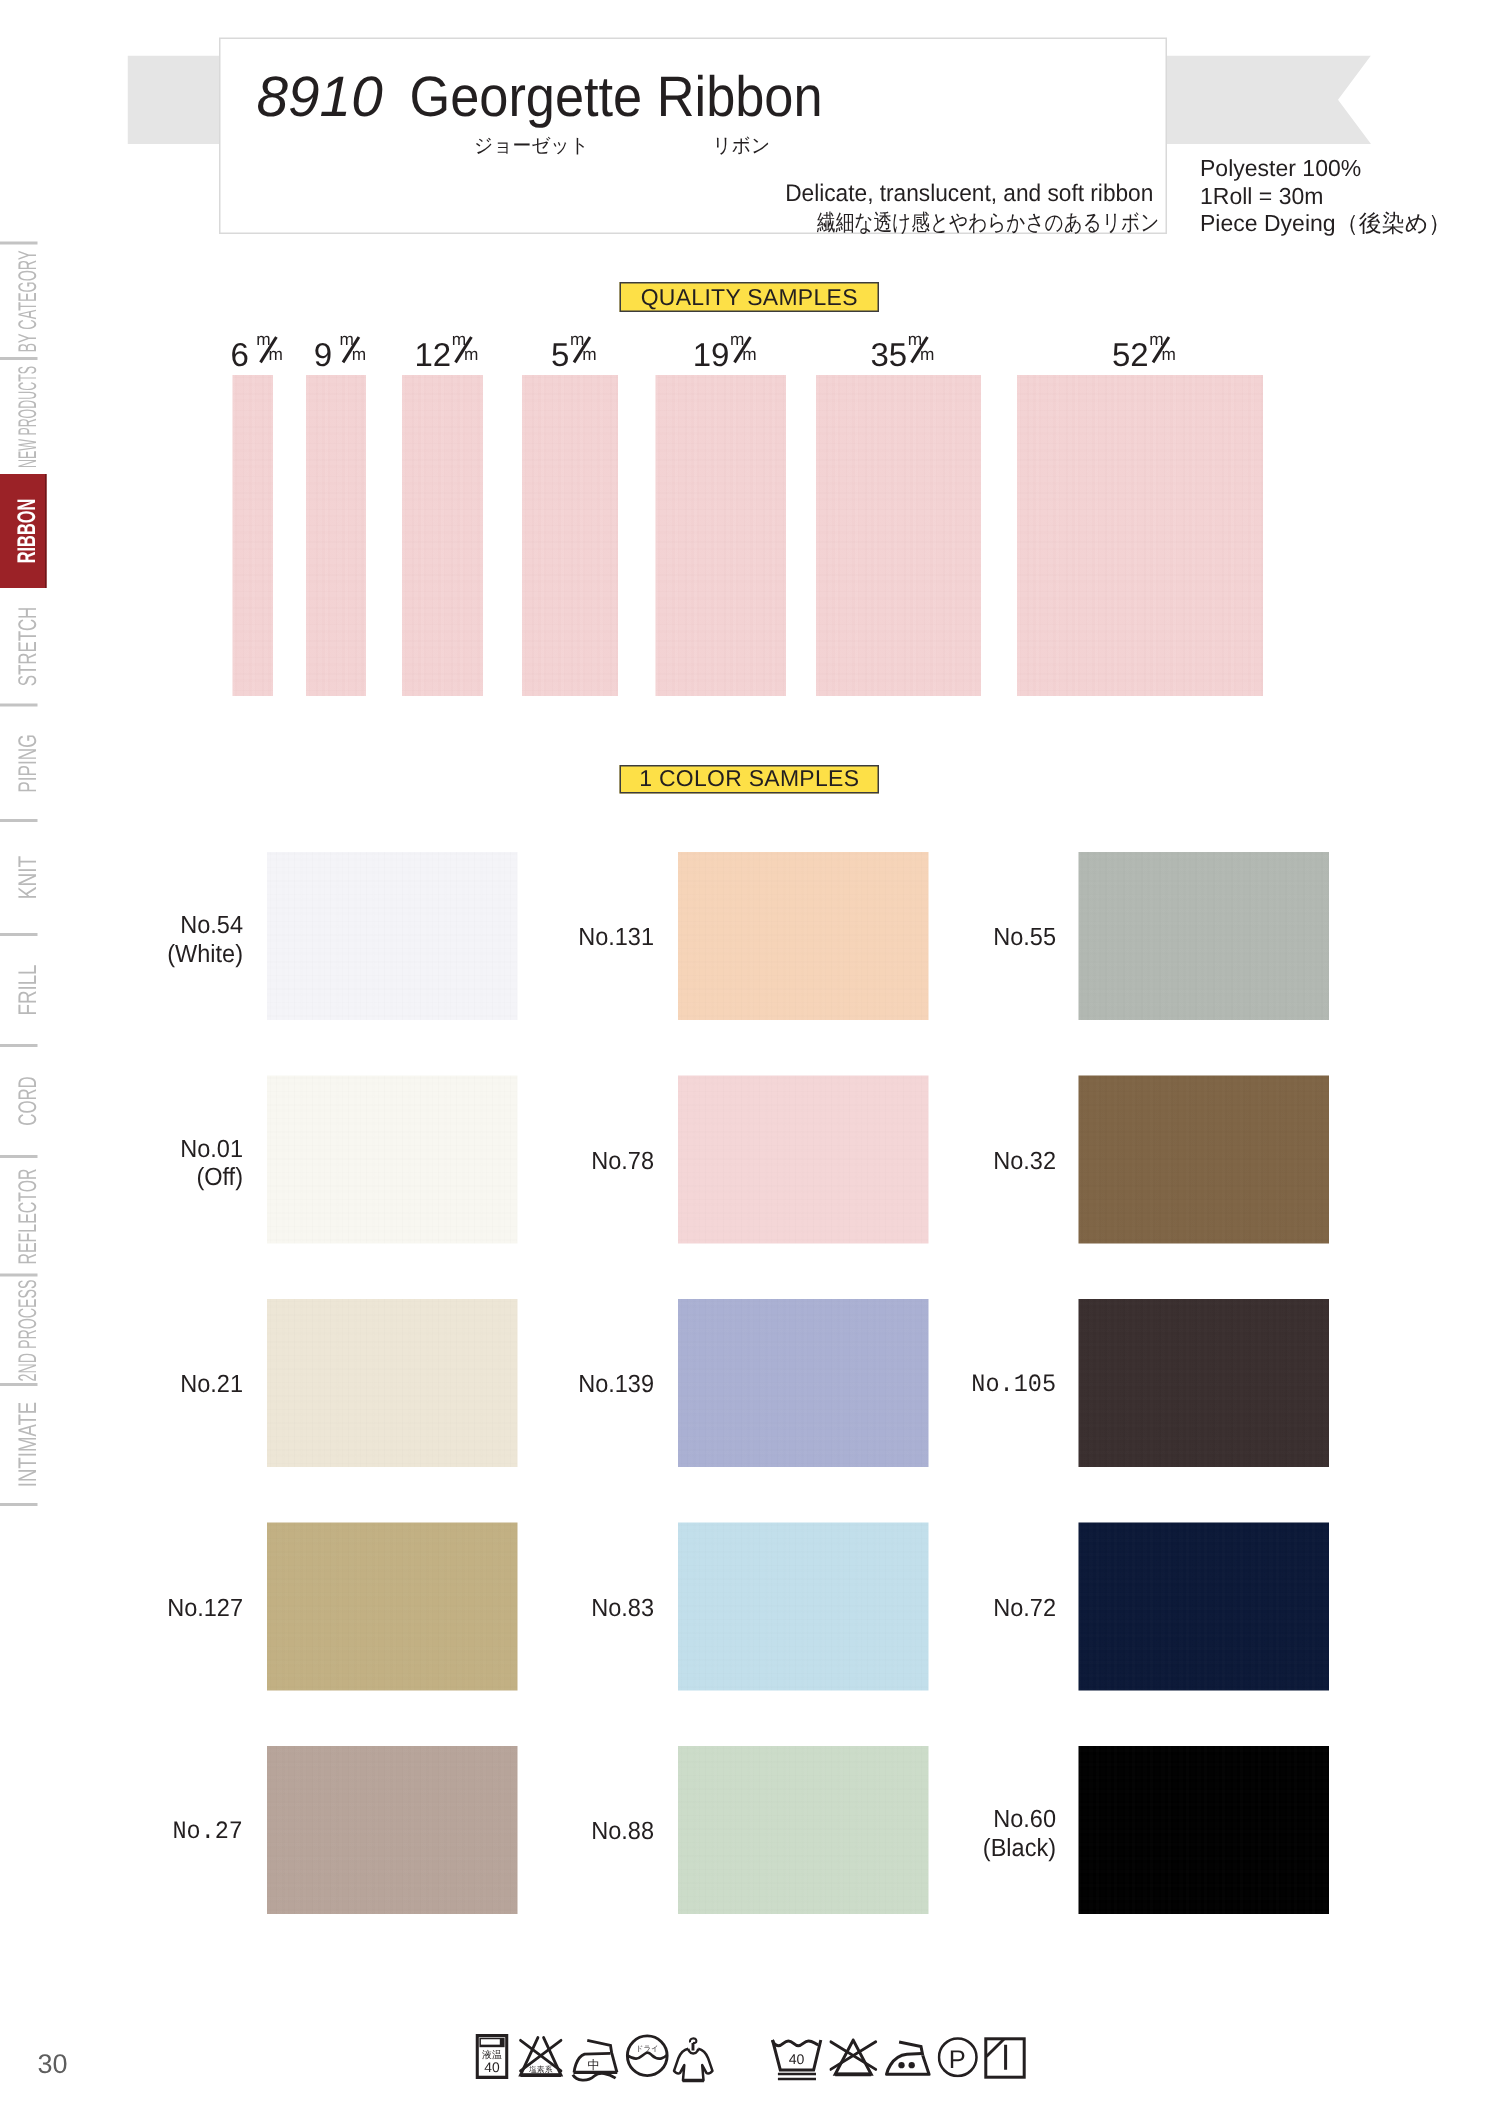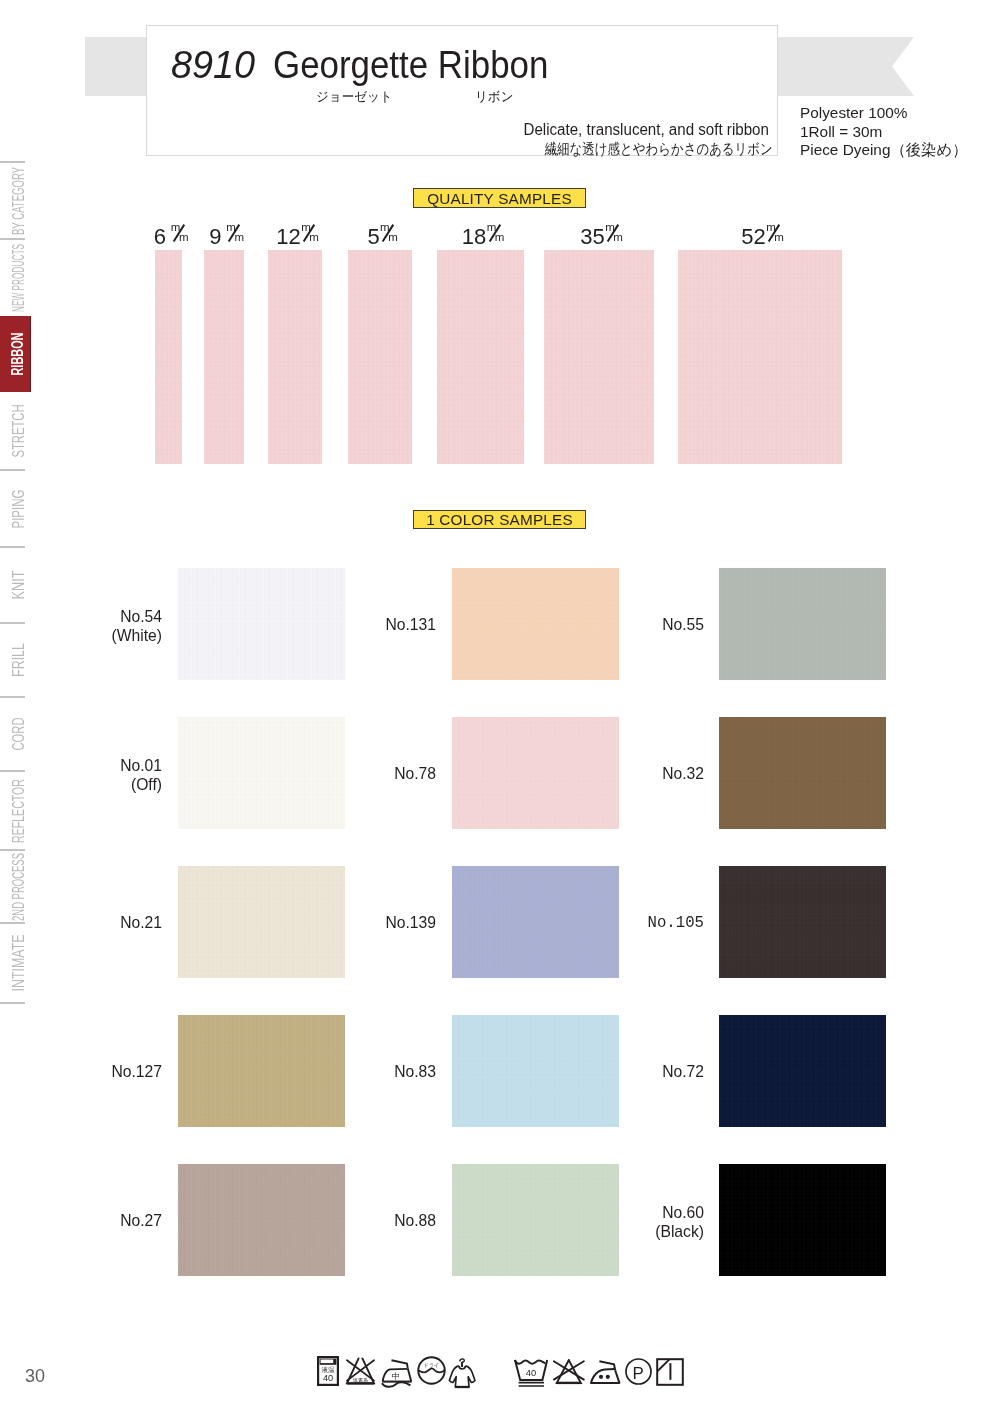--- a/index.html
+++ b/index.html
@@ -192,21 +192,21 @@
   <div id="quality">
       <div class="q-swatch" style="left: 155px; width: 27px; background: rgb(243, 209, 210);"></div>
       <div class="q-label" style="left: 110px; top: 225.5px; width: 120px;"><span style="margin-right: 4.5px;">6</span><span class="q-frac"><span class="num">m</span><span class="bar"></span><span class="den">m</span></span></div>
       <div class="q-swatch" style="left: 204px; width: 40px; background: rgb(243, 209, 210);"></div>
       <div class="q-label" style="left: 165.5px; top: 225.5px; width: 120px;"><span style="margin-right: 4.5px;">9</span><span class="q-frac"><span class="num">m</span><span class="bar"></span><span class="den">m</span></span></div>
       <div class="q-swatch" style="left: 268px; width: 54px; background: rgb(243, 209, 210);"></div>
       <div class="q-label" style="left: 236.5px; top: 225.5px; width: 120px;"><span>12</span><span class="q-frac"><span class="num">m</span><span class="bar"></span><span class="den">m</span></span></div>
       <div class="q-swatch" style="left: 348px; width: 64px; background: rgb(243, 209, 210);"></div>
       <div class="q-label" style="left: 321.5px; top: 225.5px; width: 120px;"><span>5</span><span class="q-frac"><span class="num">m</span><span class="bar"></span><span class="den">m</span></span></div>
       <div class="q-swatch" style="left: 437px; width: 87px; background: rgb(243, 209, 210);"></div>
-      <div class="q-label" style="left: 422px; top: 225.5px; width: 120px;"><span>18</span><span class="q-frac"><span class="num">m</span><span class="bar"></span><span class="den">m</span></span></div>
+      <div class="q-label" style="left: 422px; top: 225.5px; width: 120px;"><span>19</span><span class="q-frac"><span class="num">m</span><span class="bar"></span><span class="den">m</span></span></div>
       <div class="q-swatch" style="left: 544px; width: 110px; background: rgb(243, 209, 210);"></div>
       <div class="q-label" style="left: 540.5px; top: 225.5px; width: 120px;"><span>35</span><span class="q-frac"><span class="num">m</span><span class="bar"></span><span class="den">m</span></span></div>
       <div class="q-swatch" style="left: 678px; width: 164px; background: rgb(243, 209, 210);"></div>
       <div class="q-label" style="left: 701.5px; top: 225.5px; width: 120px;"><span>52</span><span class="q-frac"><span class="num">m</span><span class="bar"></span><span class="den">m</span></span></div>
     </div>
 
   <div class="sec-head" id="cs-head">1 COLOR SAMPLES</div>
   <div id="colors">
       <div class="c-swatch" style="left: 178px; top: 568px; background: rgb(244, 244, 248);"></div>
       <div class="c-label" style="left: 41.5px; top: 606.6px;">
@@ -252,21 +252,21 @@
       </div>
       <div class="c-swatch" style="left: 452px; top: 1015px; background: rgb(194, 223, 235);"></div>
       <div class="c-label" style="left: 315.5px; top: 1062px;">
         <div>No.83</div>
       </div>
       <div class="c-swatch" style="left: 719px; top: 1015px; background: rgb(11, 24, 55);"></div>
       <div class="c-label" style="left: 583.5px; top: 1062px;">
         <div>No.72</div>
       </div>
       <div class="c-swatch" style="left: 178px; top: 1164px; background: rgb(183, 164, 154);"></div>
-      <div class="c-label" style="left: 41.5px; top: 1211px;">
+      <div class="c-label" style="left: 41.5px; top: 1211px; font-family: Liberation Mono, monospace;">
         <div>No.27</div>
       </div>
       <div class="c-swatch" style="left: 452px; top: 1164px; background: rgb(204, 220, 201);"></div>
       <div class="c-label" style="left: 315.5px; top: 1211px;">
         <div>No.88</div>
       </div>
       <div class="c-swatch" style="left: 719px; top: 1164px; background: rgb(0, 0, 0);"></div>
       <div class="c-label" style="left: 583.5px; top: 1202.6px;">
         <div>No.60</div>
         <div>(Black)</div>

